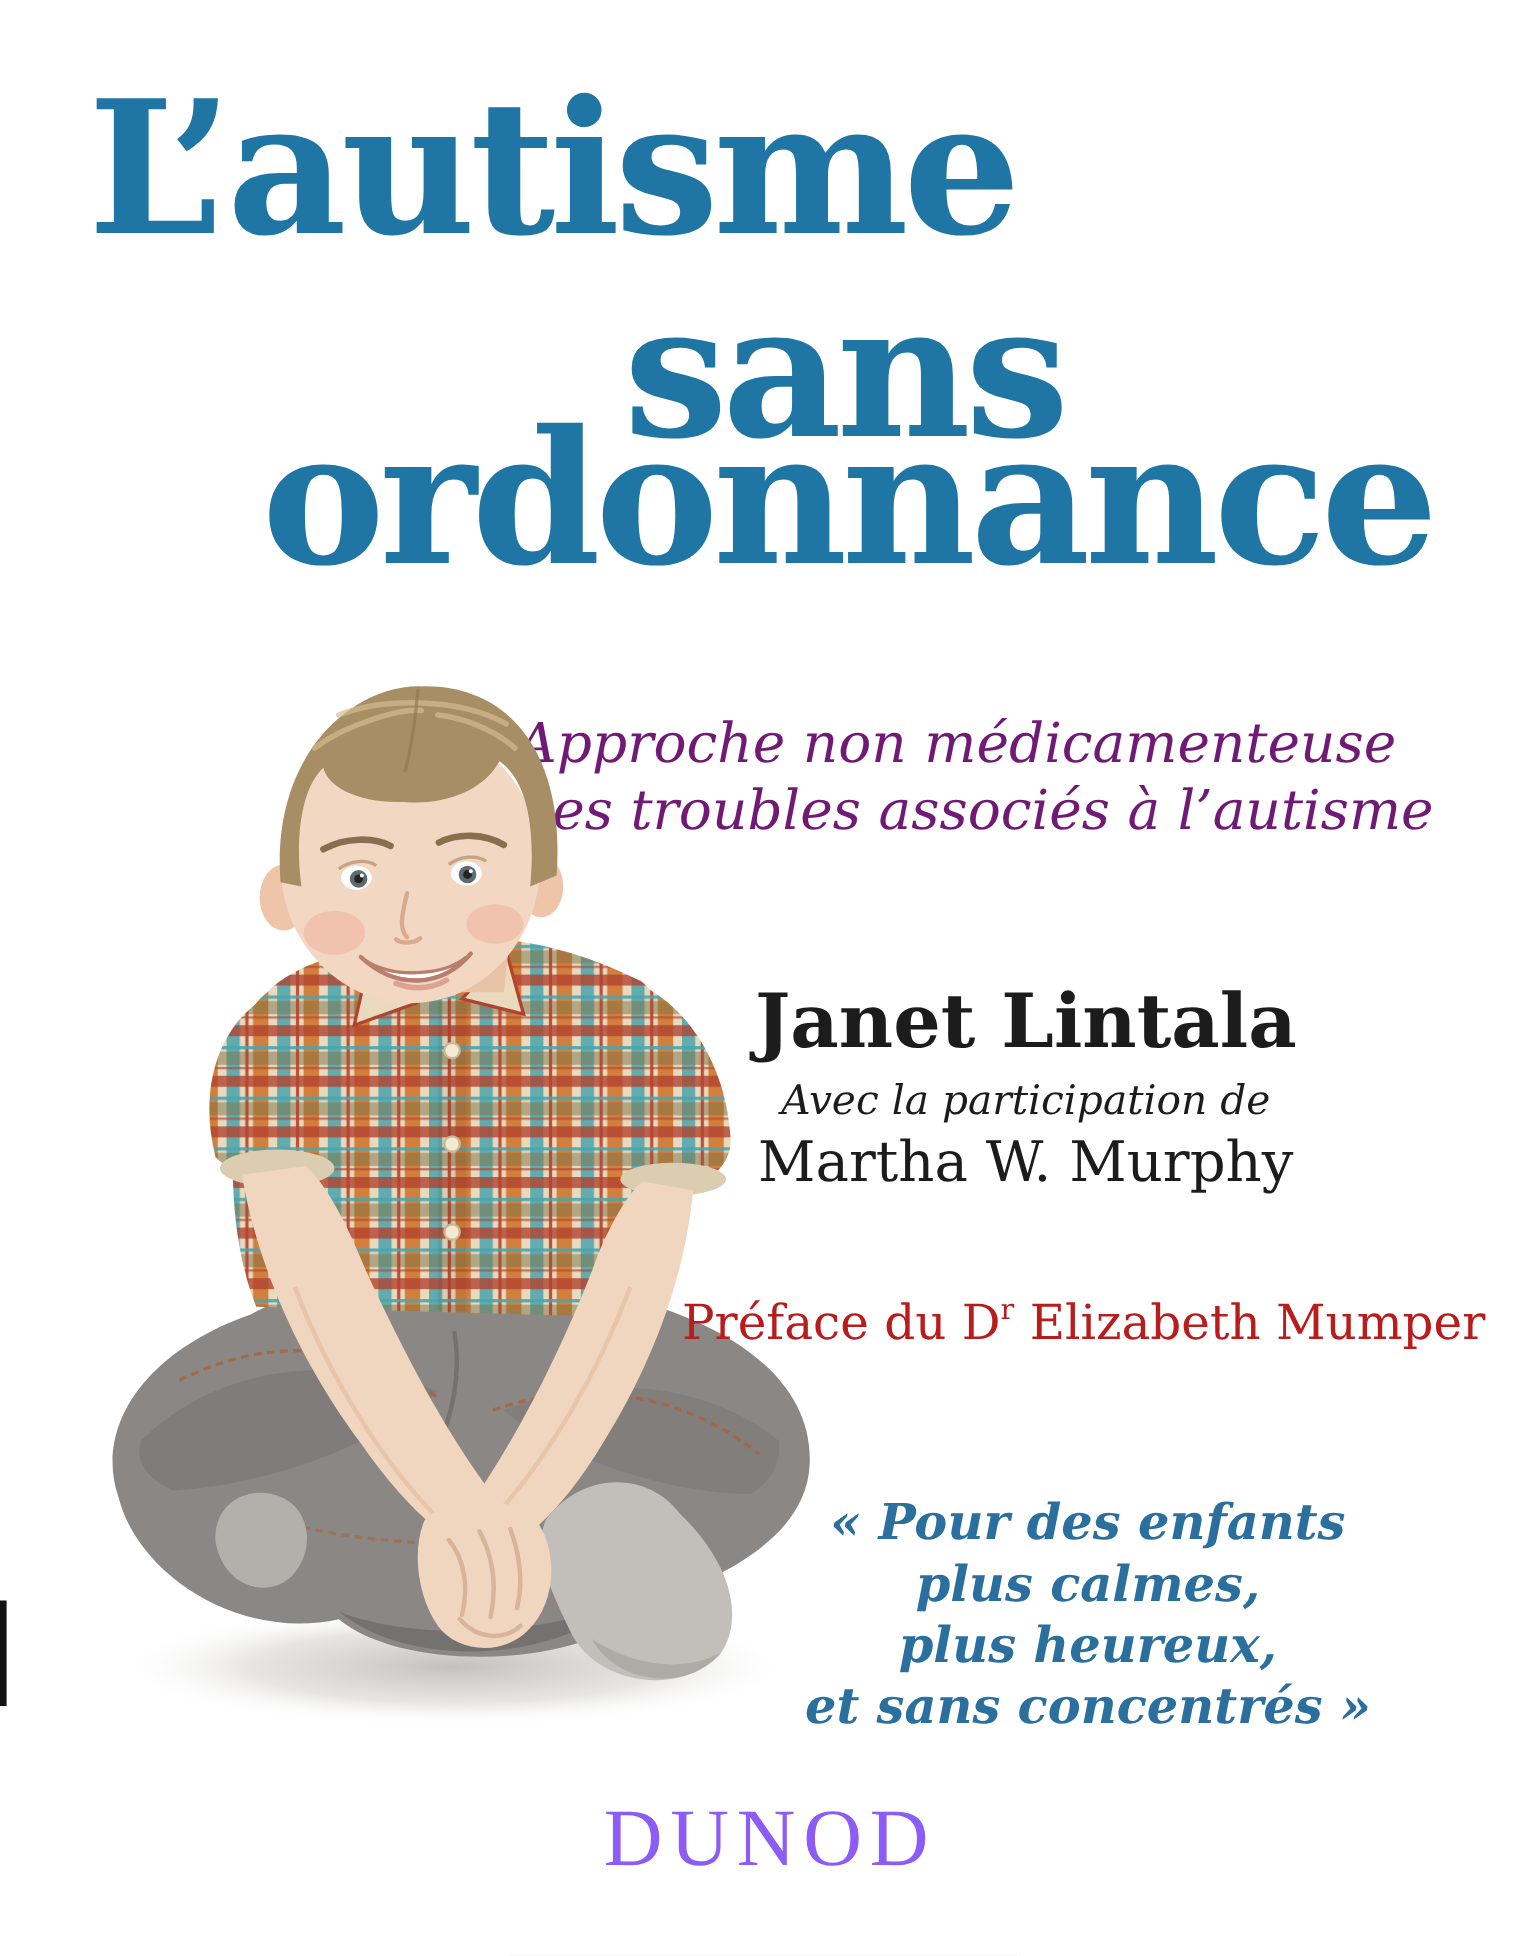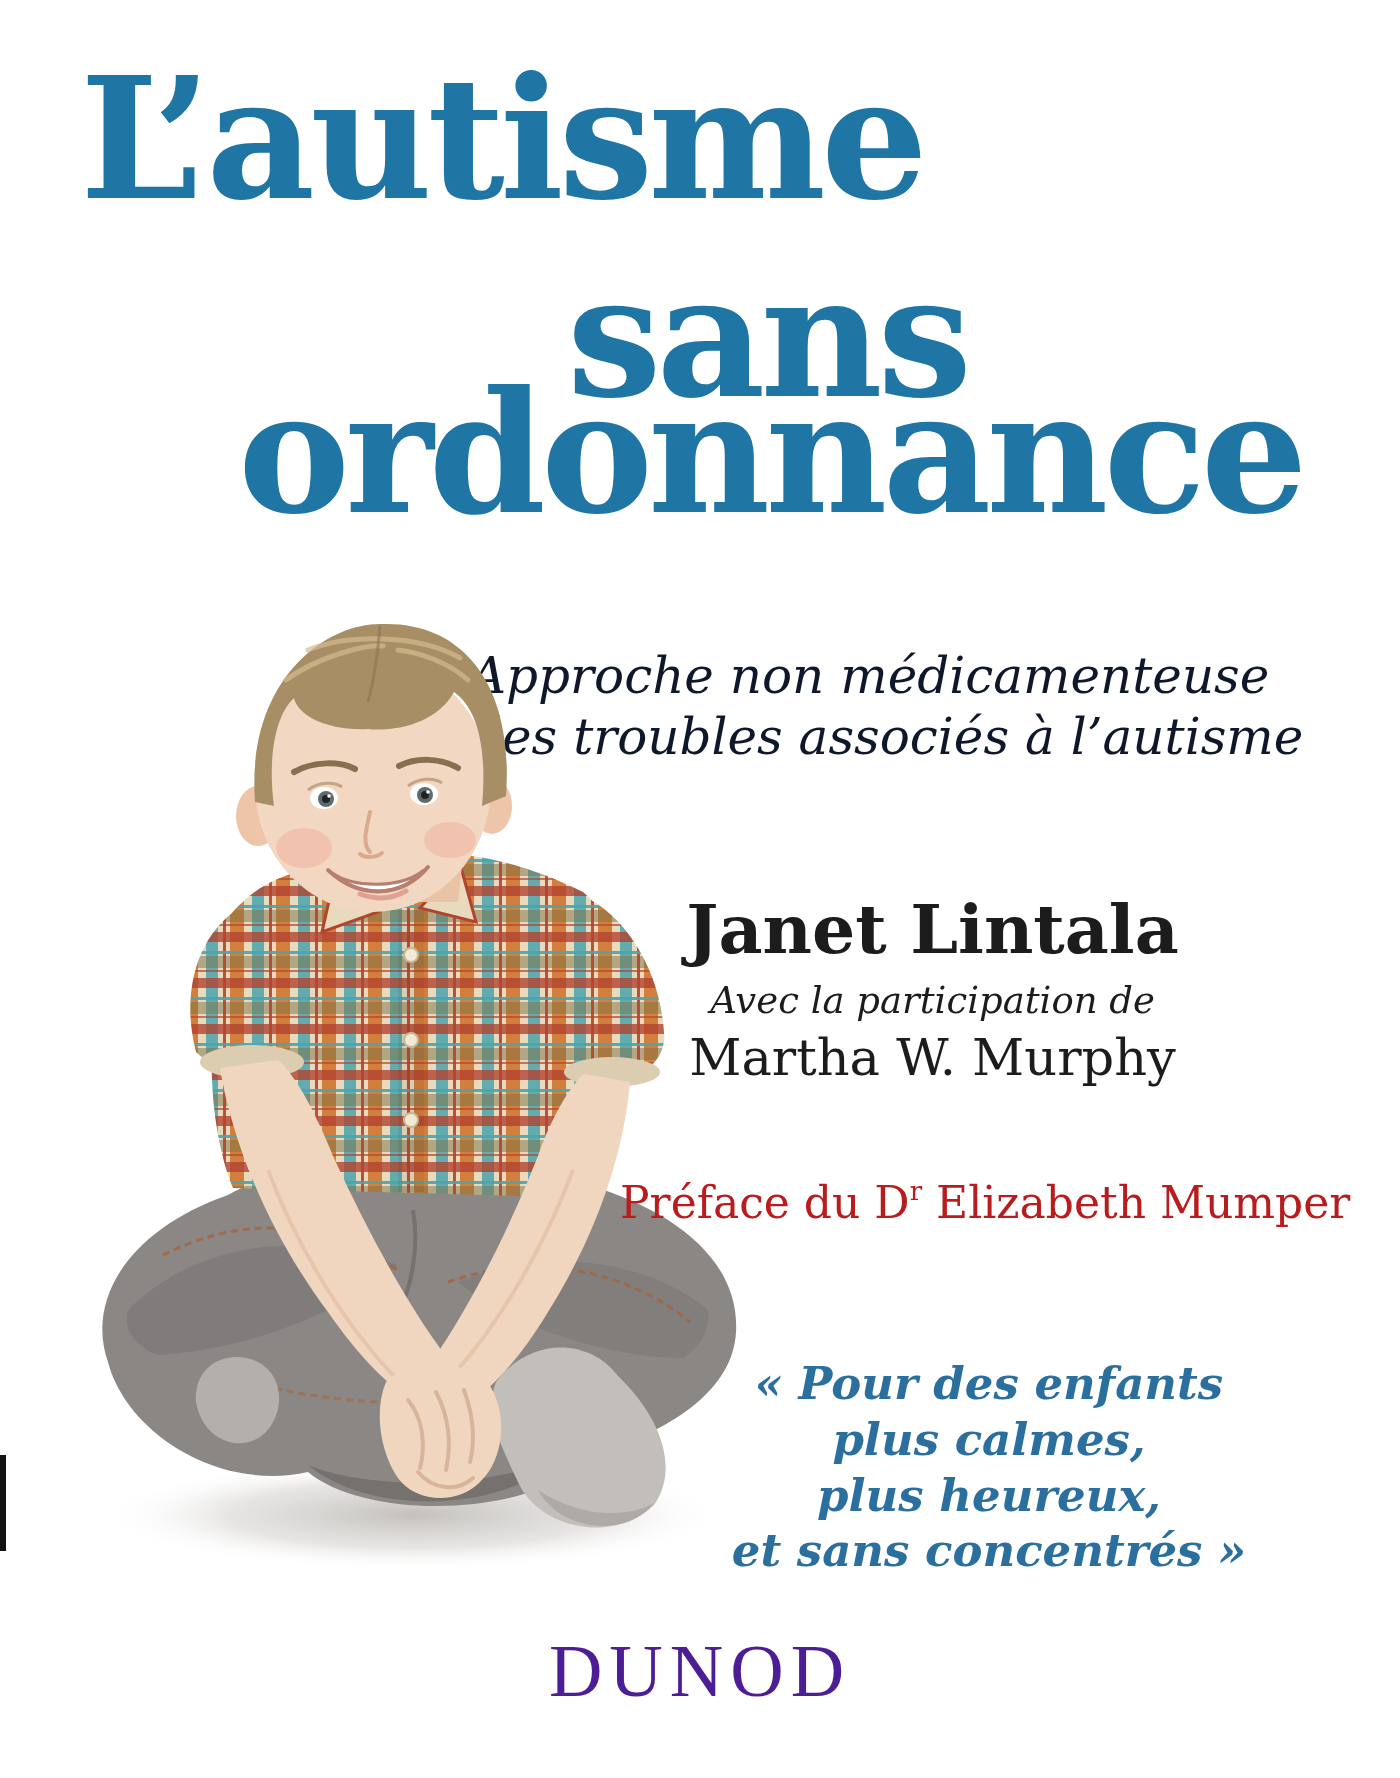--- a/index.html
+++ b/index.html
@@ -8,28 +8,28 @@
     background:#ffffff; overflow:hidden; margin:0 auto;
     font-family:"DejaVu Serif", serif;
   }
 
   
   .title-line {
     position:absolute; color:#1f76a4; font-weight:bold;
     font-family:"DejaVu Serif", serif;
     line-height:0.95; letter-spacing:-5px; white-space:nowrap;
   }
-  .title-l1 { left:80px;  top:60px;  font-size:168px; }
+  .title-l1 { left:80px;  top:74px;  font-size:168px; }
   .title-l2 { left:548px; top:258px; font-size:168px;margin-left:19px; }
   .title-l3 { left:238px; top:374px; font-size:168px; }
 
   
   .subtitle {
     position:absolute; left:470px; top:646px; width:720px;
-    text-align:center; color:#0f172a;
+    text-align:center; color:#701a75;
     font-style:italic; font-size:50px; line-height:1.22;
     font-family:"DejaVu Serif", serif; white-space:nowrap;
   }
 
   
   .authors { position:absolute; left:660px; top:894px; width:545px; text-align:center; color:#1c1c1c; }
   .author-main { font-size:68px; font-weight:bold; line-height:1.05; white-space:nowrap; }
   .author-part { font-size:37px; font-style:italic; margin-top:14px; white-space:nowrap; }
   .author-co   { font-size:51px; margin-top:6px; white-space:nowrap; }
 
@@ -43,21 +43,21 @@
   .quote {
     position:absolute; left:704px; top:1356px; width:570px;
     text-align:center; color:#2a6f9d;
     font-style:italic; font-weight:bold; font-size:45px; line-height:1.24;
     font-family:"DejaVu Serif", serif; white-space:nowrap;
   }
 
   
   .publisher {
     position:absolute; left:0; top:1634px; width:100%;
-    text-align:center; color:#4c1d95;
+    text-align:center; color:#8b5cf6;
     font-family:"Liberation Serif", serif; font-weight:normal;
     font-size:74px; letter-spacing:7px; line-height:1;
   }
 
   
   .photo { position:absolute; left:68px; top:610px; width:702px; height:992px; }
 
   
   .artifact { position:absolute; left:0; top:1455px; width:6px; height:96px; background:#131313; }
 </style>

